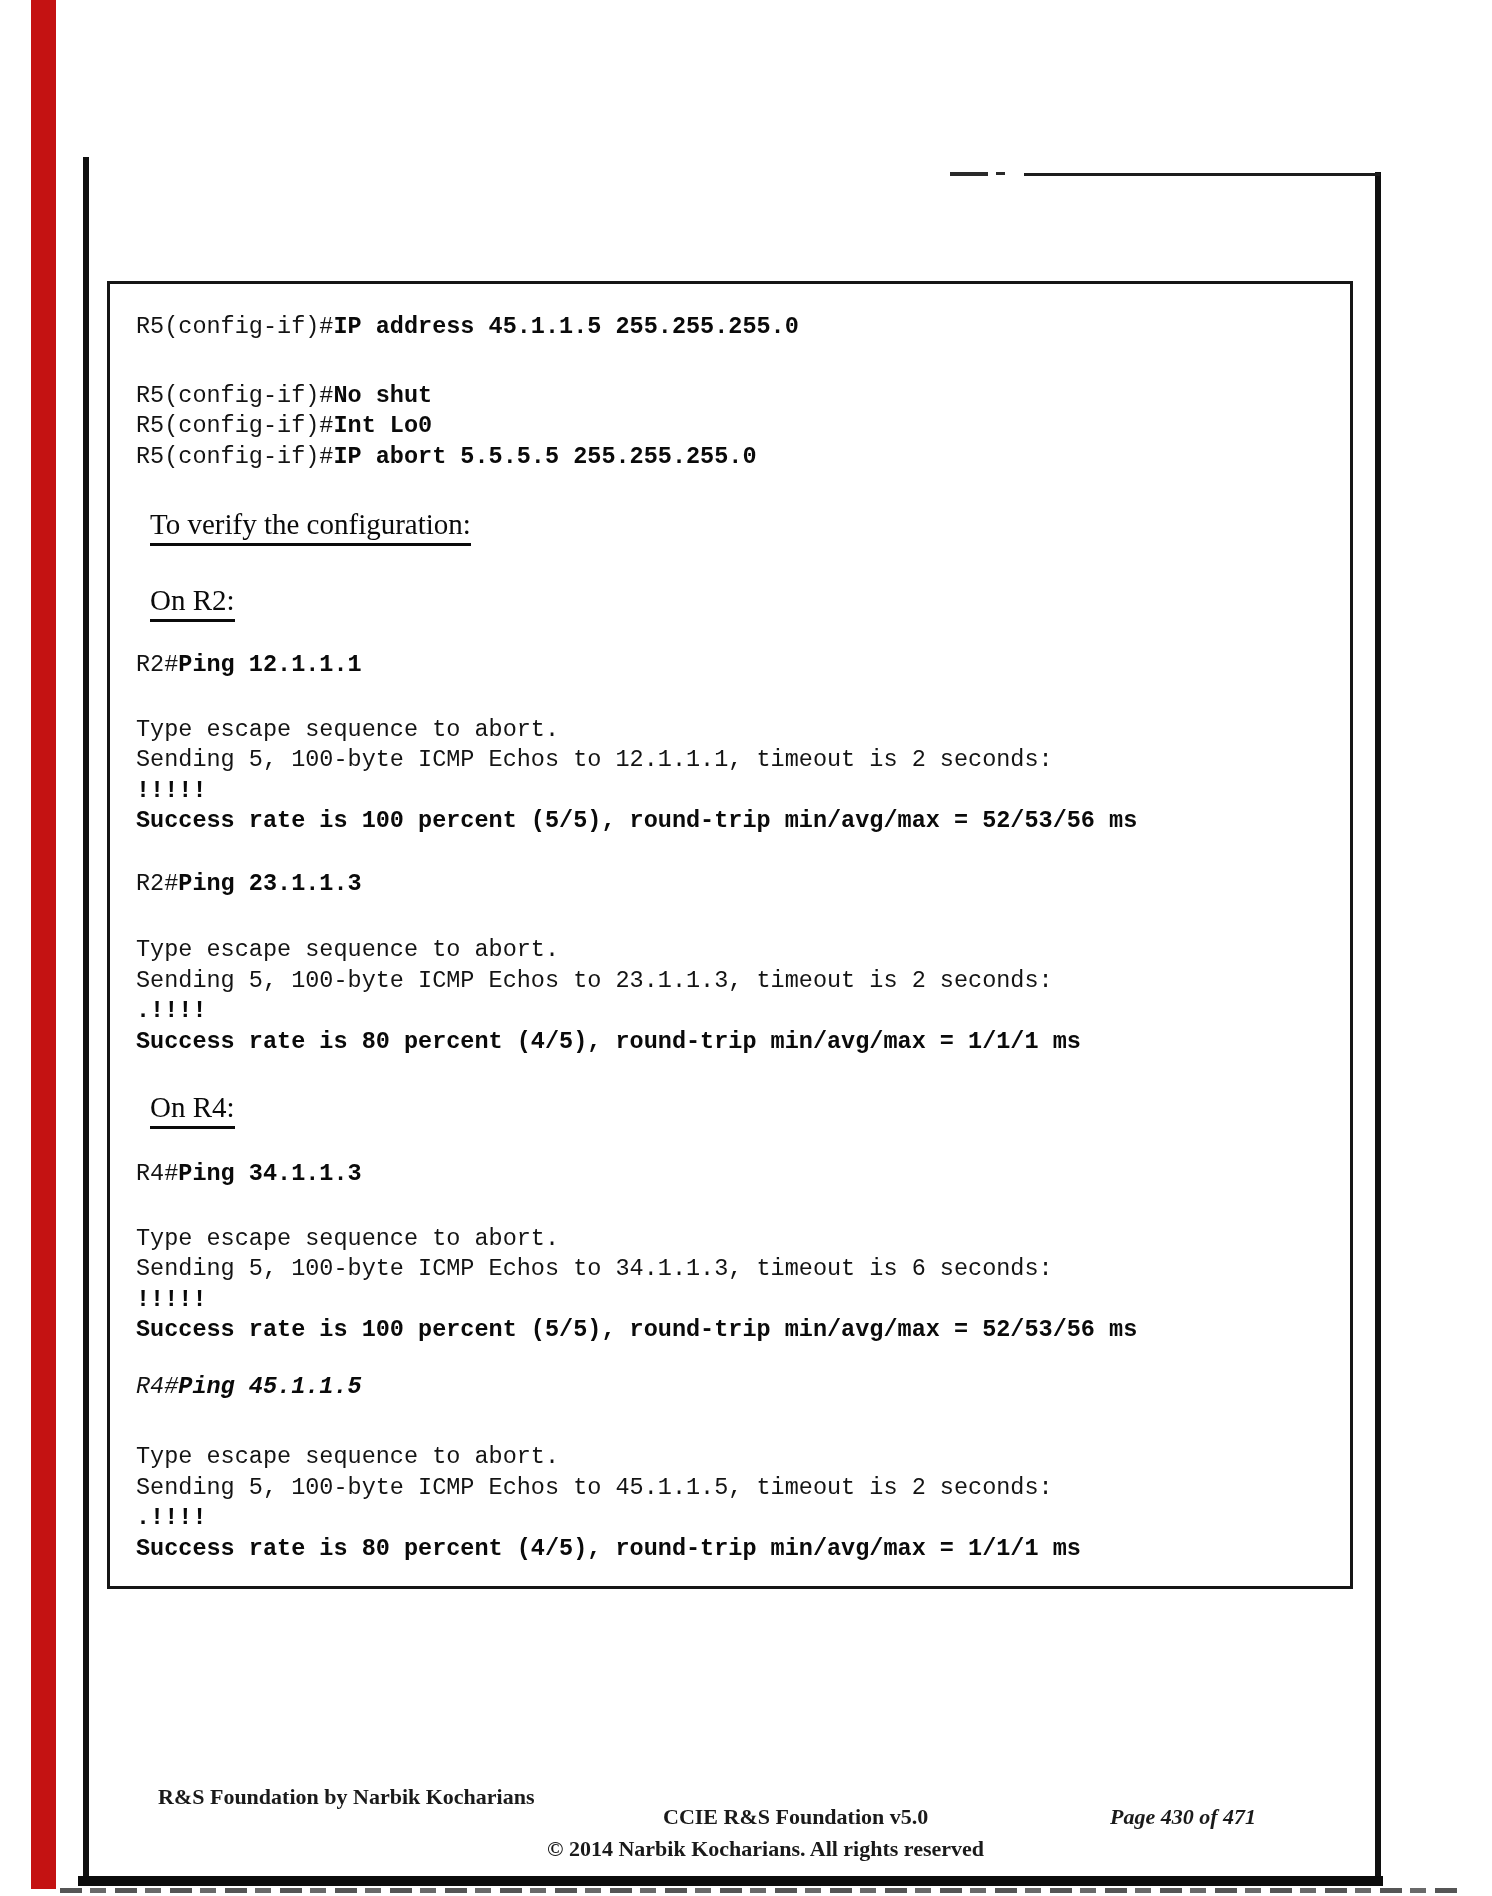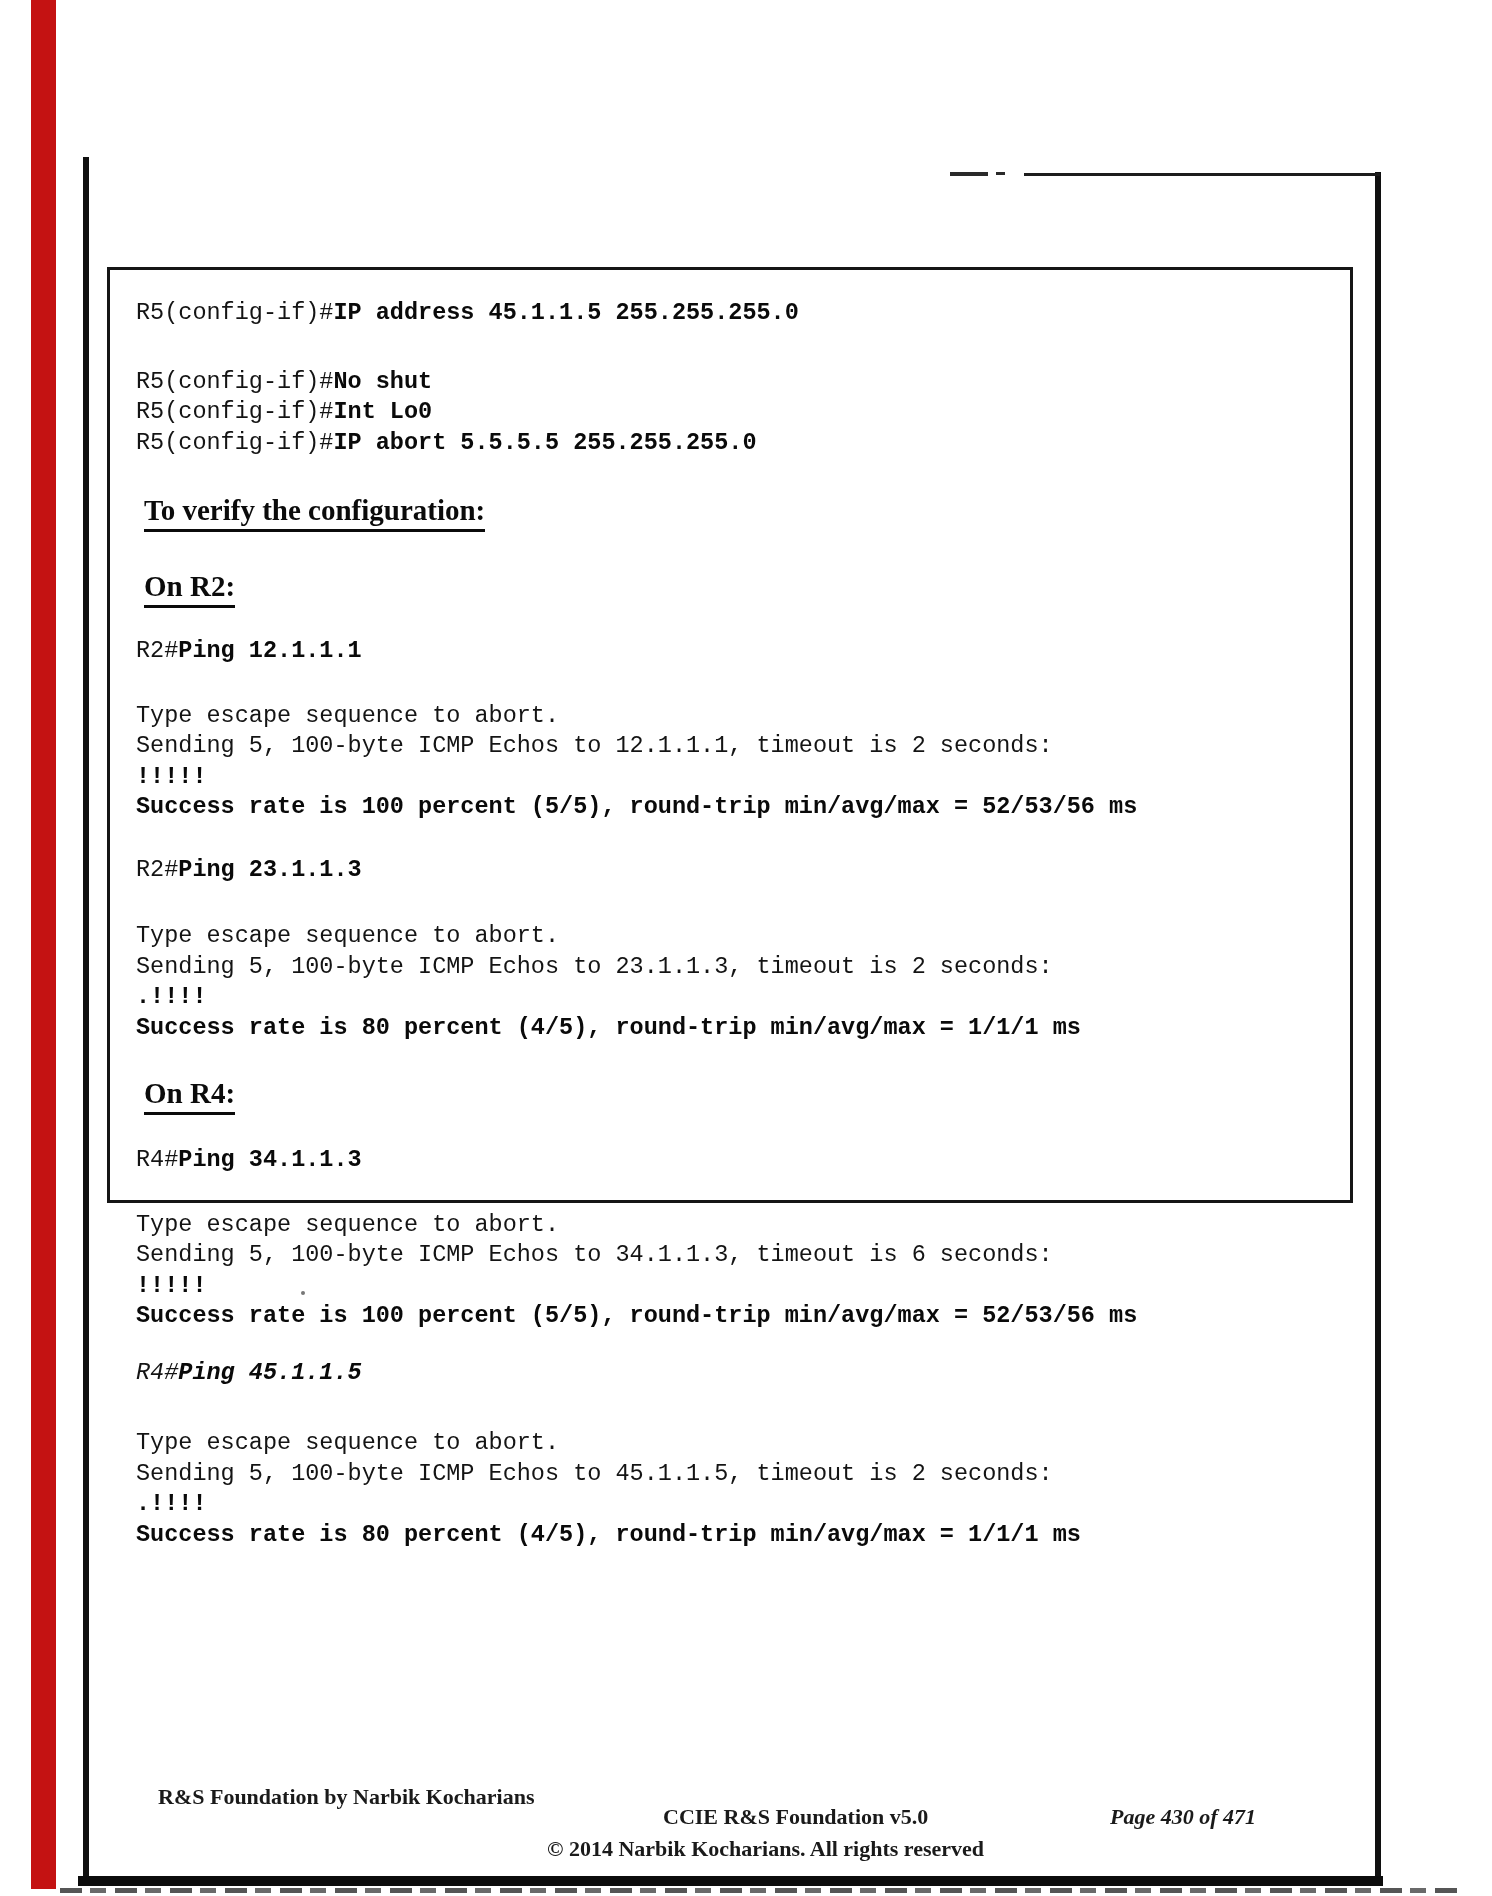--- a/index.html
+++ b/index.html
@@ -17,33 +17,33 @@
   .top-dash.d1{left:950px;width:38px;}
   .top-dash.d2{left:996px;width:9px;height:3px;}
   .top-dash.d3{left:1024px;top:173px;width:356px;height:3px;background:#1d1d1d;}
   
   .speckle{position:absolute;left:60px;top:1888px;width:1400px;height:5px;
     background:repeating-linear-gradient(90deg,#2b2b2b 0 22px,transparent 22px 30px,#444 30px 46px,transparent 46px 55px);
     opacity:.8;}
   .speck{position:absolute;width:4px;height:4px;border-radius:50%;background:#777;}
   
   .console-box{
-    position:absolute;left:107px;top:267px;width:1246px;height:936px;
+    position:absolute;left:107px;top:281px;width:1246px;height:1308px;
     border:3px solid #161616;box-sizing:border-box;background:#fff;
   }
   .console-content{padding:28px 16px 0 26px;}
   .mono-line{
     font-family:"Liberation Mono","DejaVu Sans Mono",monospace;
     font-size:23.5px;line-height:30.5px;color:#141414;white-space:pre;margin:0;
   }
   .cmd{font-weight:bold;color:#0a0a0a;}
   .blank38{height:38px;}
   .heading{
     font-family:"Liberation Serif","DejaVu Serif",serif;
-    font-weight:bold;font-size:29px;color:#0b0b0b;line-height:33px;margin:8px;
+    font-weight:normal;font-size:29px;color:#0b0b0b;line-height:33px;margin:14px;
   }
   .heading .u{display:inline-block;border-bottom:3px solid #0b0b0b;padding-bottom:2px;}
   
   .footer-text{
     position:absolute;font-family:"Liberation Serif","DejaVu Serif",serif;
     font-weight:bold;font-size:22px;color:#1a1a1a;white-space:nowrap;
   }
   .footer-page{font-style:italic;}
 </style>
 </head>

